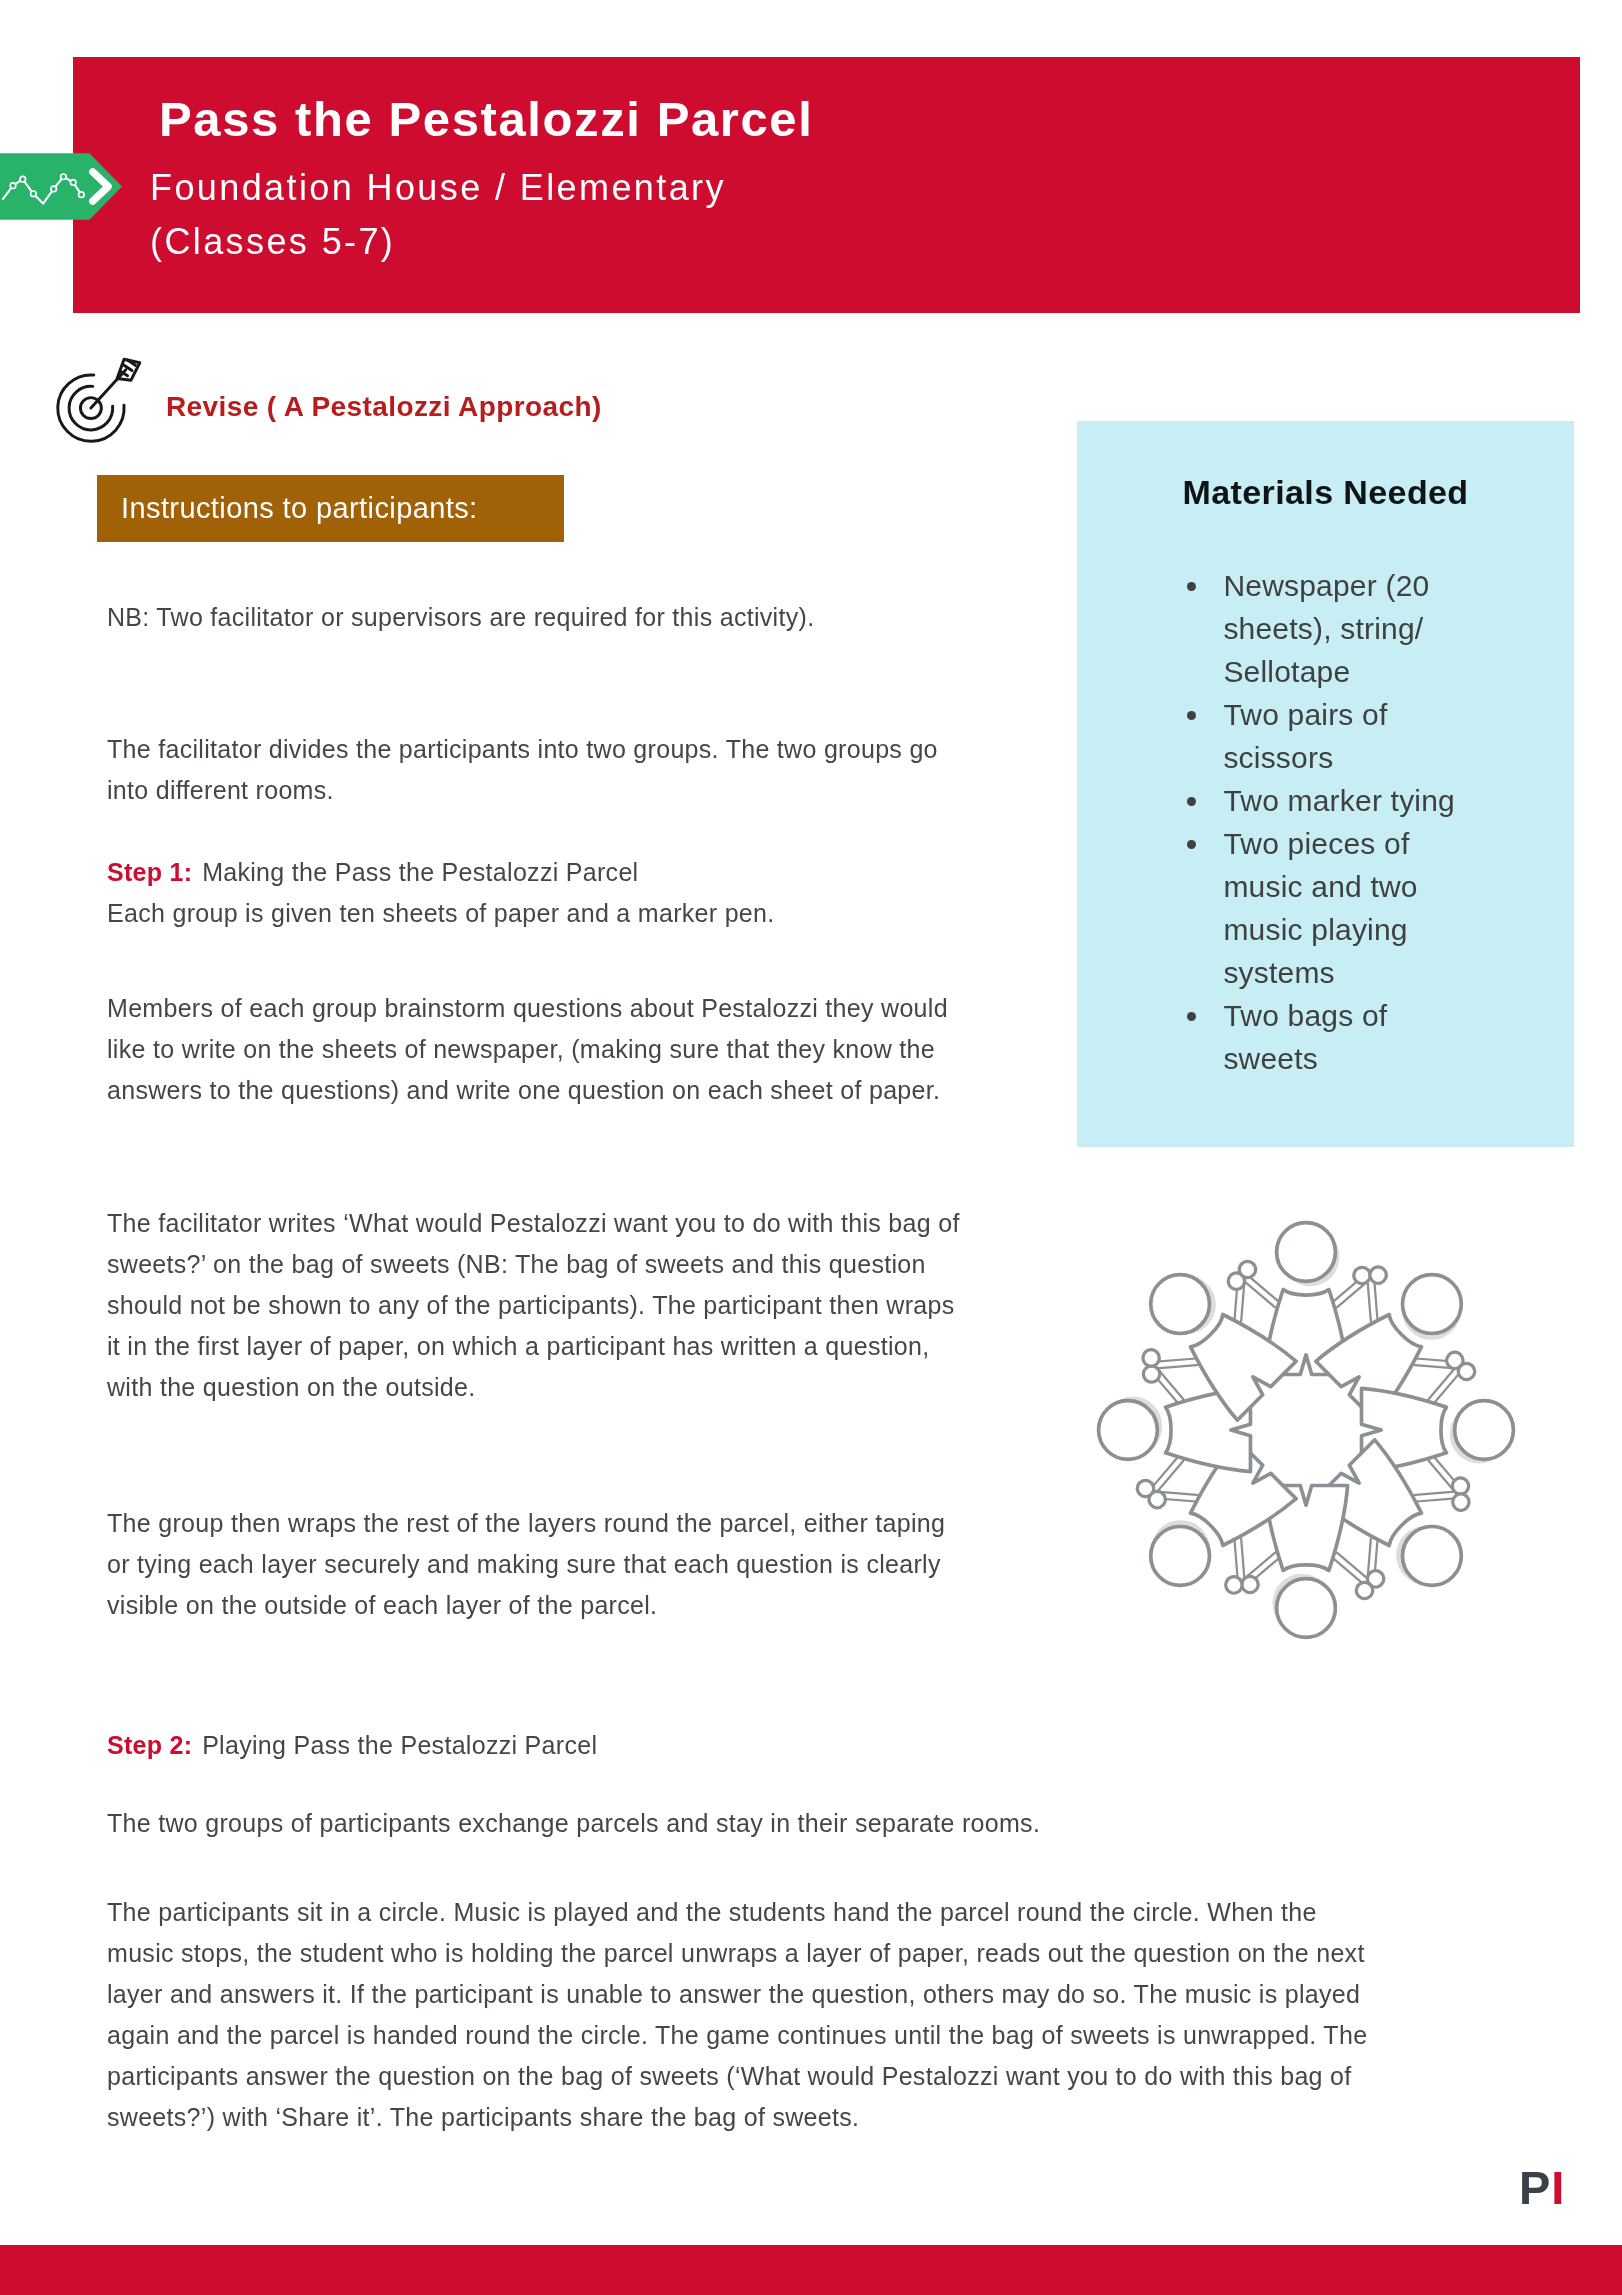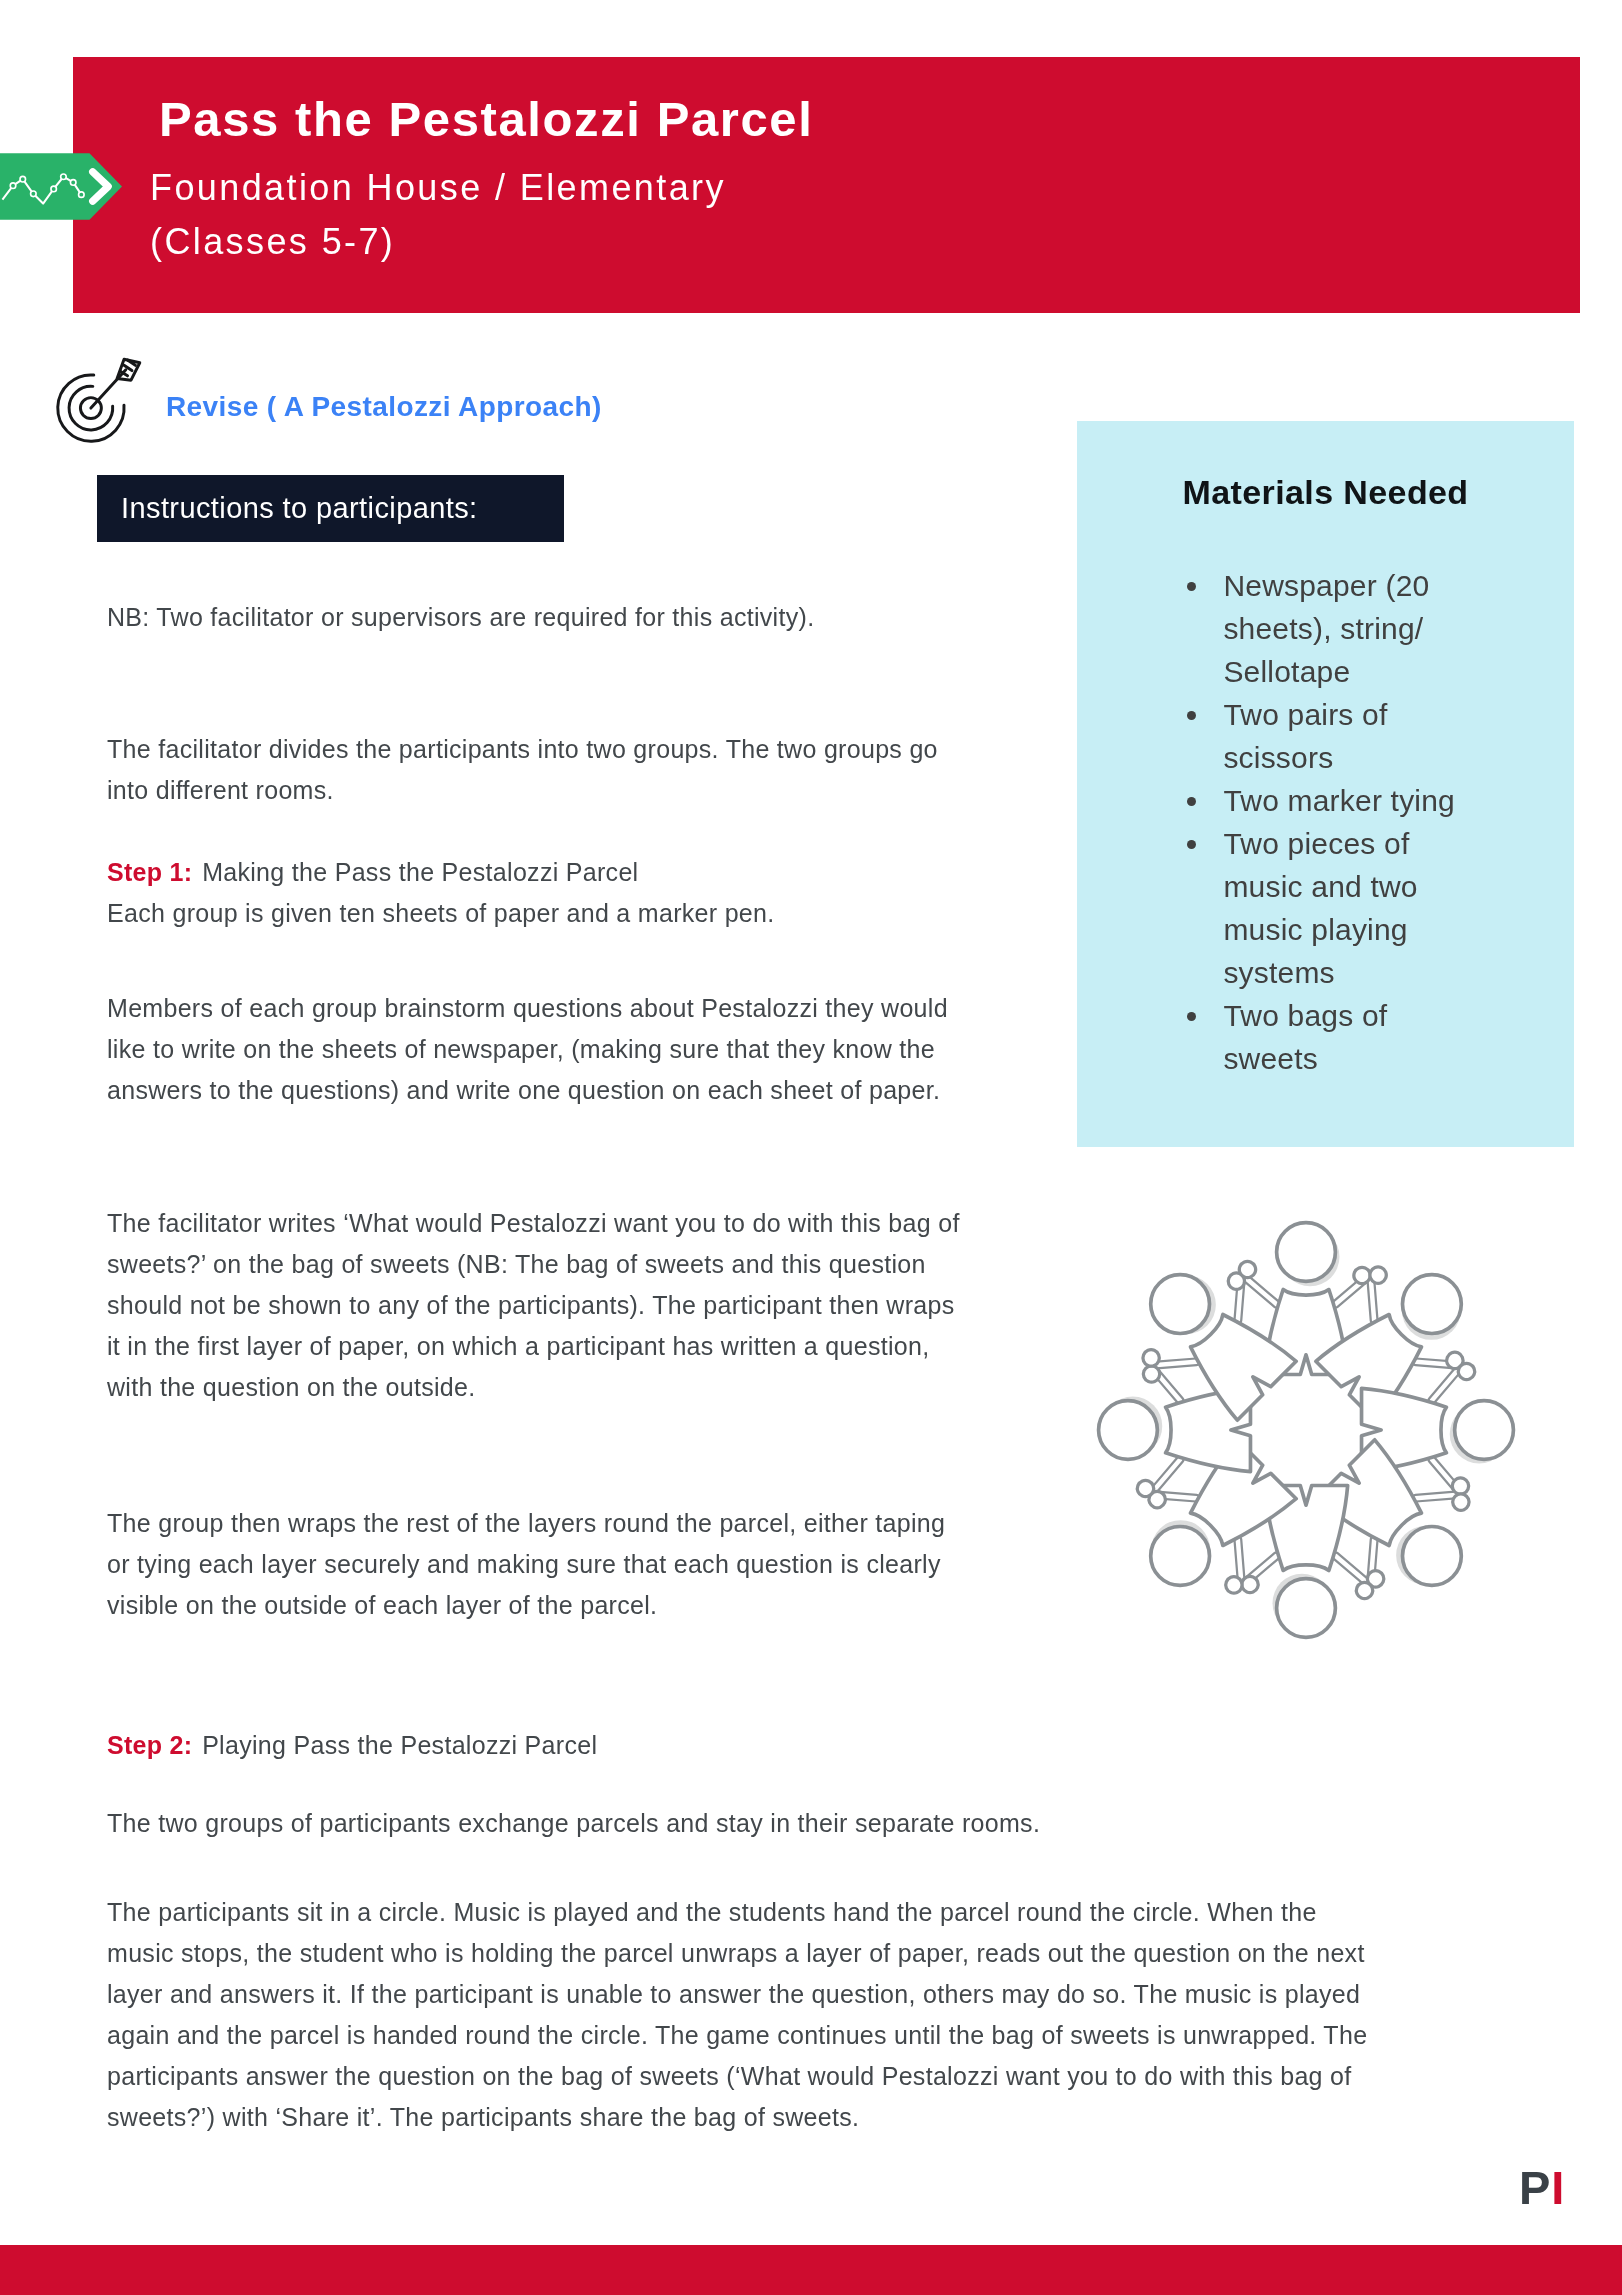--- a/index.html
+++ b/index.html
@@ -30,27 +30,27 @@
   .banner-sub2{
     position:absolute;left:77px;top:164px;
     font-size:36px;font-weight:400;color:#ffffff;letter-spacing:2.4px;
     white-space:nowrap;
   }
   .tag{position:absolute;left:0;top:153px;width:122px;height:67px;}
   
   .target{position:absolute;left:49px;top:354px;width:96px;height:96px;}
   .revise-heading{
     position:absolute;left:166px;top:391px;
-    font-size:28px;font-weight:bold;color:#3b82f6;letter-spacing:0.4px;
+    font-size:28px;font-weight:bold;color:#b91c1c;letter-spacing:0.4px;
     white-space:nowrap;
   }
   
   .instr-box{
     position:absolute;left:97px;top:475px;width:467px;height:67px;
-    background:#0f172a;color:#ffffff;
+    background:#a16207;color:#ffffff;
     font-size:29px;letter-spacing:0.4px;
     line-height:67px;padding-left:24px;box-sizing:border-box;
     white-space:nowrap;
   }
   
   .para{
     position:absolute;left:107px;
     font-size:25px;line-height:41px;letter-spacing:0.3px;color:#42474b;
   }
   .narrow{width:856px;}

